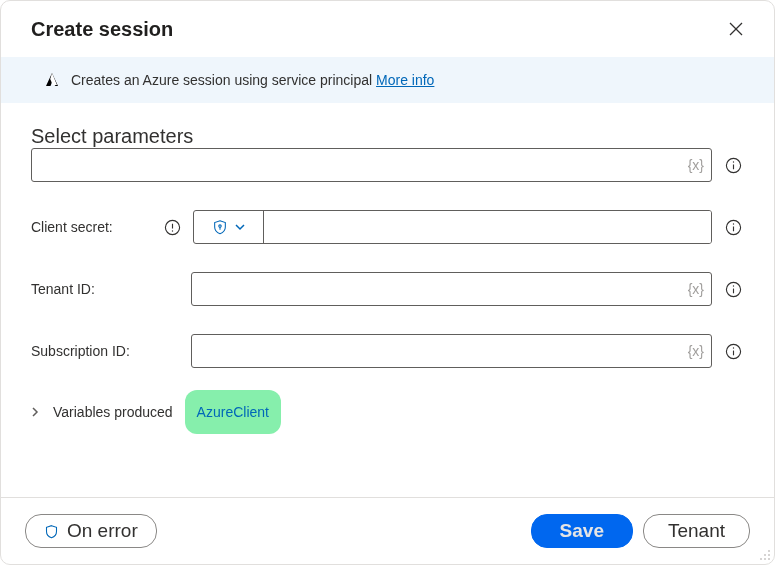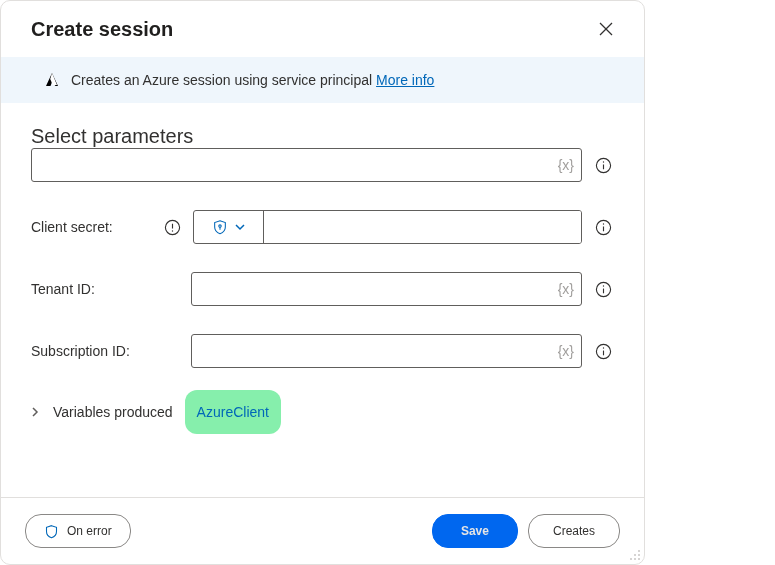--- a/index.html
+++ b/index.html
@@ -5,21 +5,21 @@
   * { box-sizing: border-box; }
   html, body {
     margin: 0;
     padding: 0;
     font-family: "Segoe UI", -apple-system, BlinkMacSystemFont, sans-serif;
     font-size: 14px;
     color: #323130;
     background: #fff;
   }
   .dialog {
-    width: 645px;
+    width: 775px;
     height: 565px;
     border: 1px solid #e1dfdd;
     border-radius: 10px;
     display: flex;
     flex-direction: column;
     overflow: hidden;
     position: relative;
   }
   .header {
     display: flex;
@@ -193,21 +193,21 @@
     justify-content: space-between;
   }
   .footer-left, .footer-right {
     display: flex;
     gap: 10px;
   }
   .btn {
     height: 34px;
     padding: 0 18px;
     border-radius: 16px;
-    font-size: 12px;
+    font-size: 19px;
     font-family: inherit;
     cursor: pointer;
     display: flex;
     align-items: center;
     gap: 8px;
     border: 1px solid #8a8886;
     background: #fff;
     color: #323130;
   }
   .btn-primary {
@@ -363,21 +363,21 @@
           <path d="M9 2 L15 4 V9 C15 13 12 15.5 9 16.5 C6 15.5 3 13 3 9 V4 Z"></path>
         </svg>
         <span>On error</span>
       </button>
     </div>
     <div class="footer-right">
       <button class="btn btn-primary">
         <span>Save</span>
       </button>
       <button class="btn btn-secondary">
-        <span>Creates</span>
+        <span>Tenant</span>
       </button>
     </div>
   </div>
 
   <div class="resize-grip">
     <svg width="14" height="14" viewBox="0 0 14 14" fill="currentColor">
       <circle cx="12" cy="4" r="1"></circle>
         <circle cx="8" cy="8" r="1"></circle>
         <circle cx="12" cy="8" r="1"></circle>
       <circle cx="4" cy="12" r="1"></circle>

